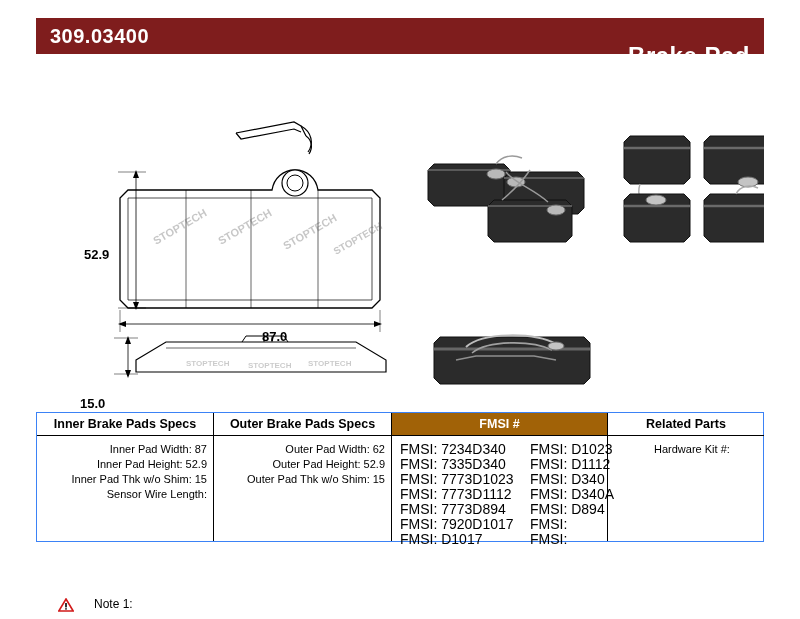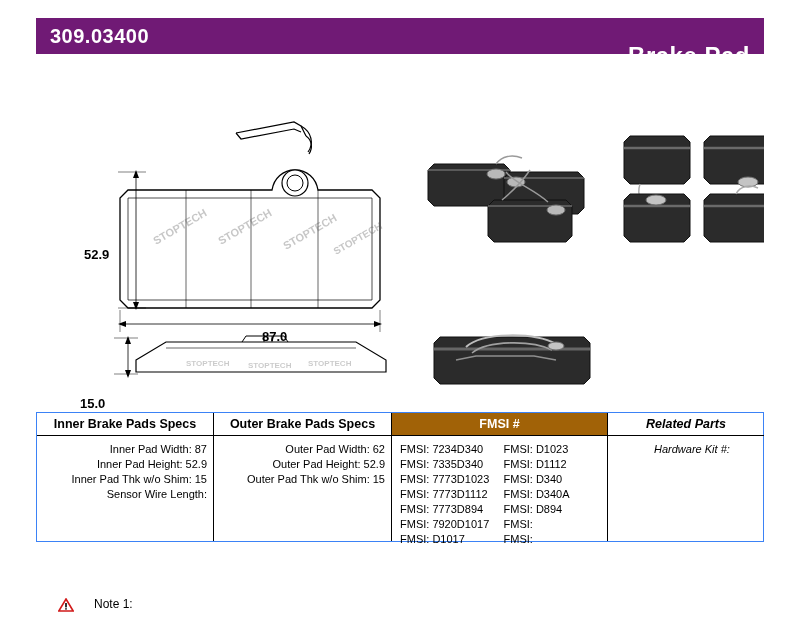--- a/index.html
+++ b/index.html
@@ -23,21 +23,21 @@
     height: 619px;
   }
 
   
   .header {
     position: absolute;
     left: 36px;
     top: 18px;
     width: 728px;
     height: 36px;
-    background: #701a75;
+    background: #7f1d1d;
     color: #ffffff;
   }
   .header-title {
     position: absolute;
     left: 14px;
     top: 7px;
     font-size: 20px;
     font-weight: bold;
     letter-spacing: 0.5px;
   }
@@ -83,21 +83,21 @@
   }
   .spec-col {
     position: absolute;
     top: 0;
     bottom: 0;
     box-sizing: border-box;
   }
   .col-1 { left: 0;     width: 176px; }
   .col-2 { left: 176px; width: 178px; border-left: 1px solid #000; }
   .col-3 { left: 354px; width: 216px; border-left: 1px solid #000; }
-  .col-4 { left: 570px; width: 157px; border-left: 1px solid #000; font-style: italic; }
+  .col-4 { left: 570px; width: 157px; border-left: 1px solid #000; }
 
   .col-head {
     height: 22px;
     line-height: 22px;
     text-align: center;
     font-size: 12.5px;
     font-weight: bold;
     border-bottom: 1px solid #000;
   }
   .col-head.inverted {
@@ -111,21 +111,22 @@
   .spec-line {
     text-align: right;
     line-height: 15px;
     white-space: nowrap;
   }
   .spec-line.left { text-align: left; padding-left: 40px; }
 
   .fmsi-grid {
     display: flex;
     padding: 6px 0 0 8px;
-    font-size: 11px;
+    font-size: 14px;
+    gap: 26px;
   }
   .fmsi-col { width: 104px; }
   .fmsi-line { line-height: 15px; white-space: nowrap; }
 
   
   .notes {
     position: absolute;
     left: 36px;
     top: 552px;
     width: 400px;

